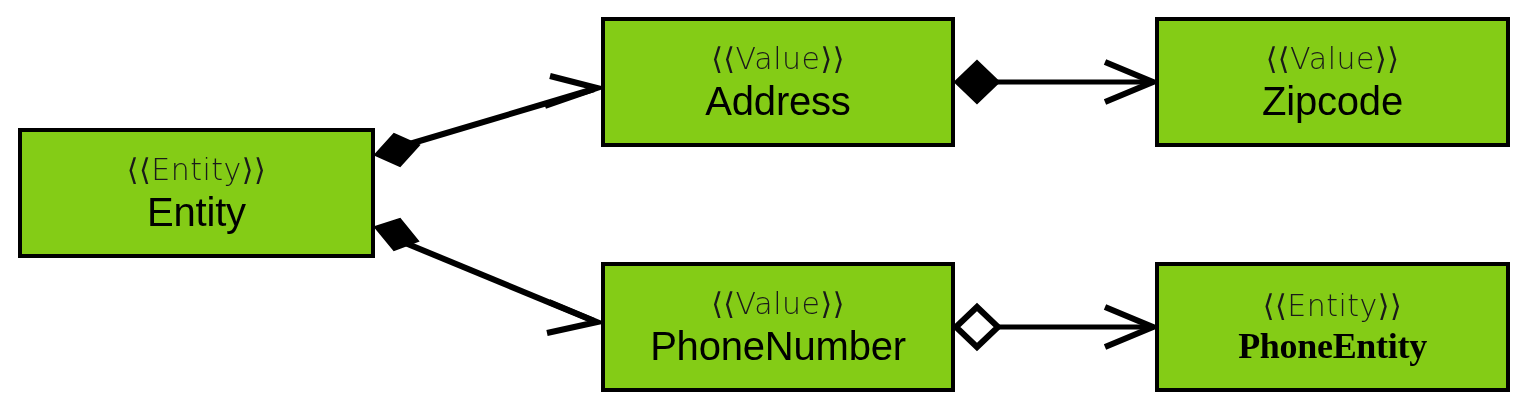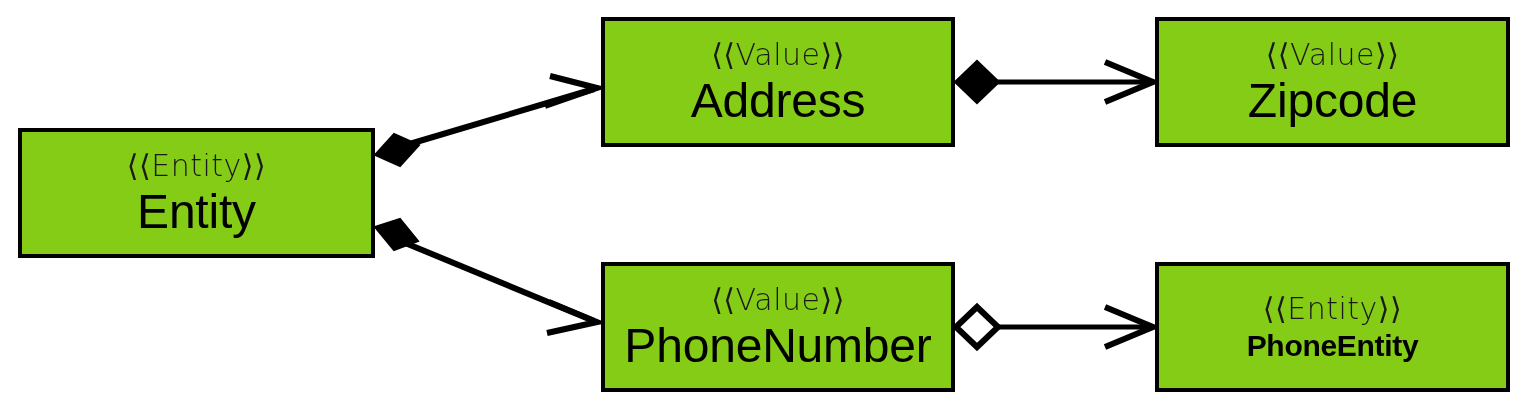--- a/index.html
+++ b/index.html
@@ -41,30 +41,30 @@
     font-family: "DejaVu Sans", sans-serif;
     font-size: 30px;
     font-weight: 300;
     color: #1a1a1a;
     letter-spacing: 0.5px;
     margin-bottom: 7px;
     white-space: nowrap;
   }
   .class-name {
     font-family: "Liberation Sans", sans-serif;
-    font-size: 48px;
+    font-size: 40px;
     font-weight: 500;
     color: #000000;
     white-space: nowrap;
     letter-spacing: -0.2px;
   }
   .class-name.bold {
-    font-family: Liberation Sans, sans-serif;
+    font-family: Liberation Serif, serif;
     font-weight: 700;
-    font-size: 30px;
+    font-size: 36px;
     letter-spacing: -0.3px;
   }
 </style>
 </head>
 <body>
 
 <div id="diagram-canvas">
 
   <svg id="edge-layer" viewBox="0 0 1528 408" width="1528" height="408" xmlns="http://www.w3.org/2000/svg">
 

